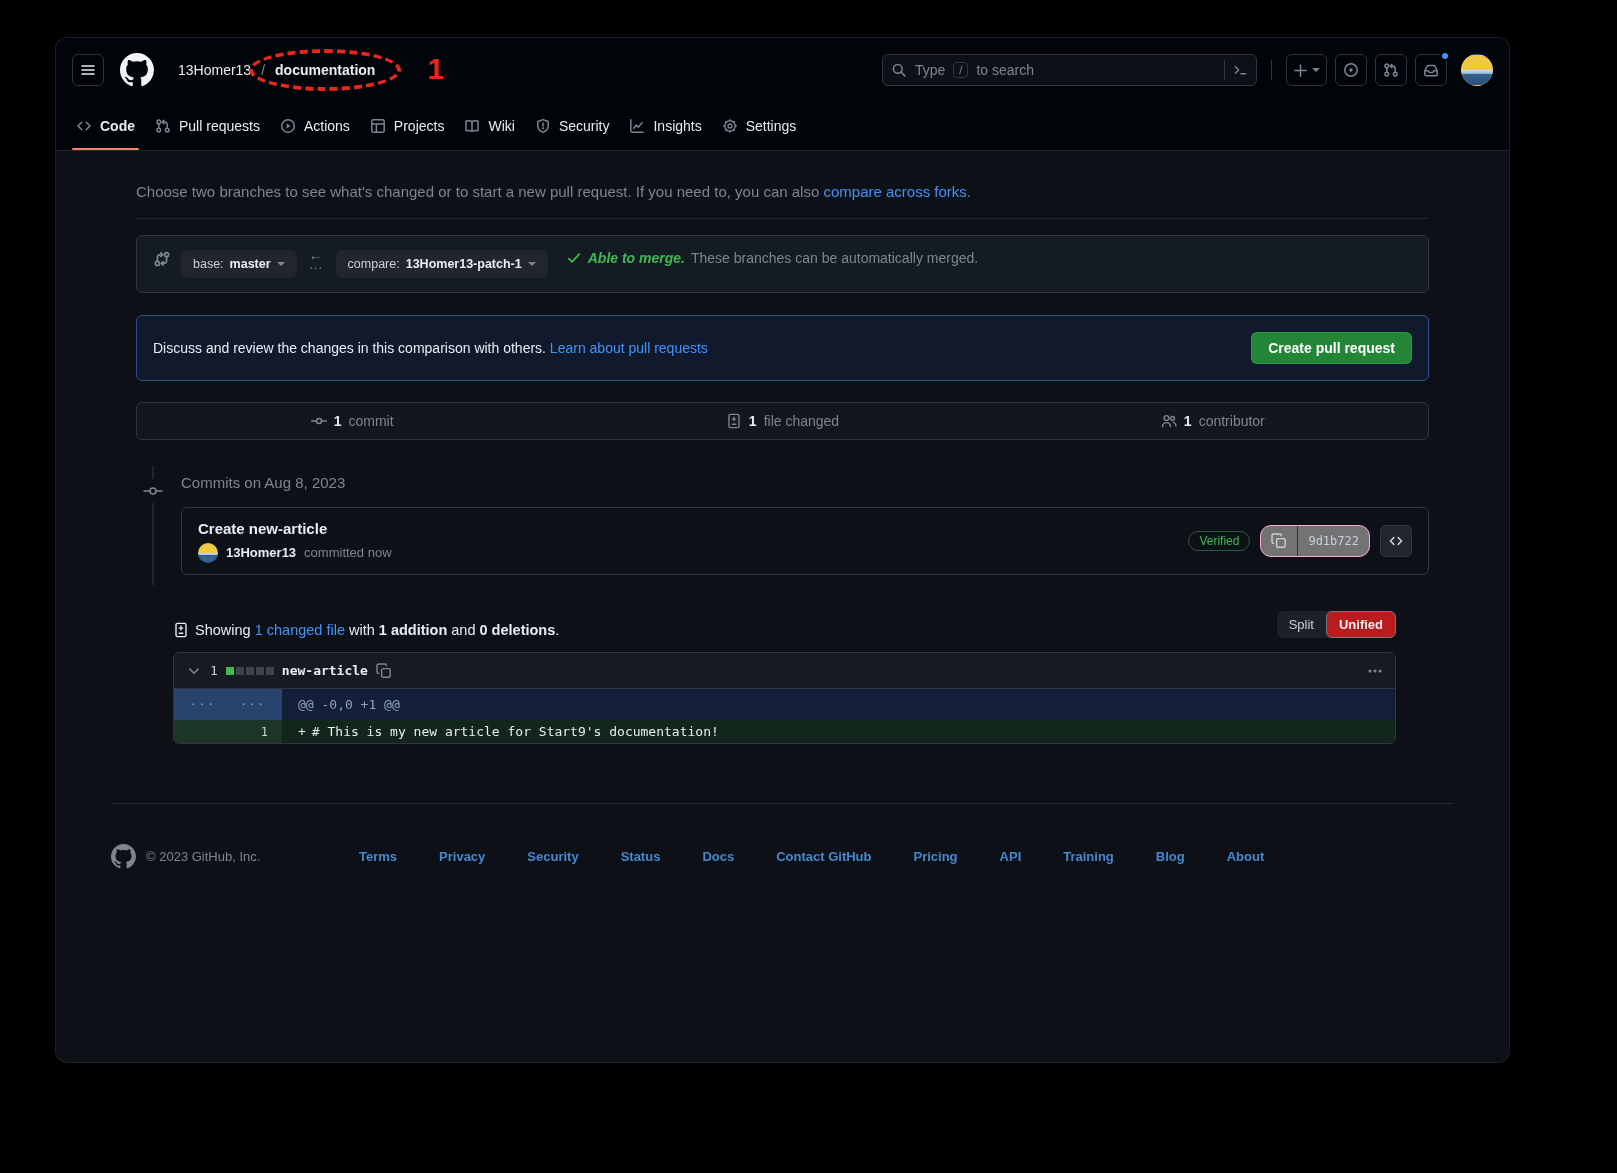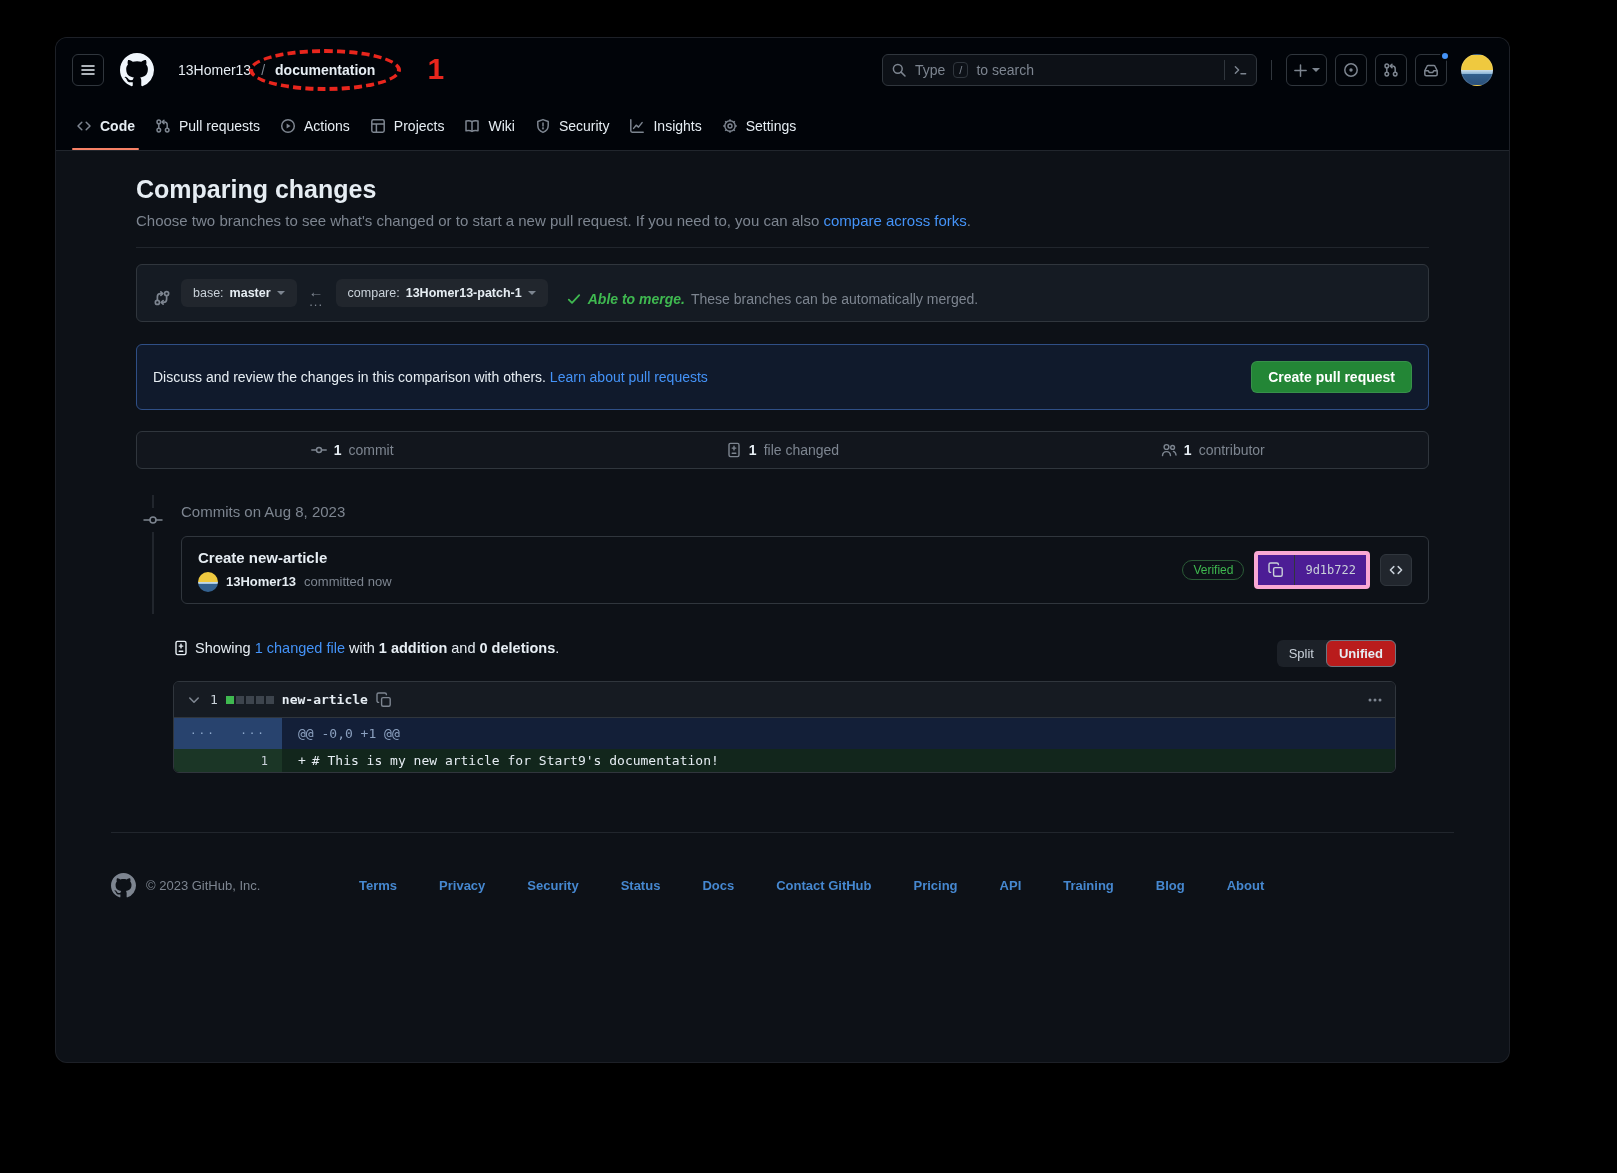--- a/index.html
+++ b/index.html
@@ -51,21 +51,21 @@
   .nav-tab.active::after { content:""; position:absolute; left:4px; right:4px; bottom:-1px; height:2px;
     background:#f78166; border-radius:3px; }
 
   
   .main { padding:24px 80px 0 80px; }
   .page-title { font-size:25px; font-weight:600; color:#e6edf3; }
   .intro { margin-top:8px; font-size:15px; color:#7d8590; padding-bottom:18px; border-bottom:1px solid #21262d; }
   .intro a, a.link { color:#4493f8; text-decoration:none; cursor:pointer; }
 
   .branch-bar { margin-top:16px; border:1px solid #30363d; border-radius:6px; background:#151b23;
-    display:flex; align-items:flex-end; padding:14px 16px; gap:10px; }
+    display:flex; align-items:flex-start; padding:14px 16px; gap:10px; }
   .branch-btn { background:#21262d; border:none; color:#c9d1d9; border-radius:6px; height:28px; padding:0 12px;
     font-size:12.5px; display:flex; align-items:center; gap:6px; cursor:pointer; font-family:"Liberation Sans",sans-serif; }
   .branch-btn b { color:#e6edf3; }
   .swap-col { display:flex; flex-direction:column; align-items:center; line-height:10px; color:#7d8590; margin:0 2px; }
   .swap-col .arr { font-size:15px; }
   .swap-col .dots { font-size:13px; letter-spacing:1px; }
   .merge-ok { display:flex; align-items:center; gap:6px; margin-left:8px; font-size:14px; }
   .merge-ok .status { color:#3fb950; font-weight:600;font-style:italic; }
   .merge-ok .detail { color:#7d8590; }
 
@@ -87,29 +87,29 @@
   .commit-card { margin-top:16px; border:1px solid #30363d; border-radius:6px; background:#0d1117;
     display:flex; align-items:center; justify-content:space-between; padding:10px 16px; height:68px; }
   .commit-title { font-size:15px; font-weight:600; color:#e6edf3; cursor:pointer; }
   .commit-meta { display:flex; align-items:center; gap:8px; margin-top:6px; font-size:13px; color:#7d8590; }
   .commit-meta .avatar-sm { width:20px; height:20px; border-radius:50%;
     background:linear-gradient(180deg,#efc93f 0%,#efc93f 50%,#cfe0ea 50%,#8fb8d8 62%,#33618f 62%); cursor:pointer; }
   .commit-meta b { color:#e6edf3; font-weight:600; cursor:pointer; }
   .commit-right { display:flex; align-items:center; gap:10px; }
   .verified-pill { border:1px solid #2a5a36; color:#3fb950; border-radius:999px; font-size:12px;
     padding:2px 10px; background:transparent; cursor:pointer; }
-  .sha-group { display:flex; border:4px solid #f9a8d4; border-radius:4px; overflow:hidden; background:#4c1d95; }
+  .sha-group { display:flex; border:1px solid #f9a8d4; border-radius:11px; overflow:hidden; background:#737373; }
   .sha-group .seg { display:flex; align-items:center; justify-content:center; height:30px; padding:0 10px; cursor:pointer; }
   .sha-group .seg + .seg { border-left:1px solid #30363d; }
   .sha-text { font-family:"DejaVu Sans Mono", monospace; font-size:12px; color:#c9d1d9; }
   .code-btn { width:32px; height:32px; border:1px solid #30363d; border-radius:6px; background:#21262d;
     display:flex; align-items:center; justify-content:center; cursor:pointer; }
 
   .files-section { margin-top:36px; margin-left:37px; margin-right:33px; }
-  .showing-row { display:flex; align-items:flex-start; justify-content:space-between; }
+  .showing-row { display:flex; align-items:flex-end; justify-content:space-between; }
   .showing-text { display:flex; align-items:center; gap:6px; font-size:14.5px; color:#e6edf3; }
   .seg-control { display:flex; align-items:center; background:#1c2128; border-radius:6px; }
   .seg-item { padding:5px 12px; font-size:13px; color:#c9d1d9; cursor:pointer; border-radius:6px; }
   .seg-item.selected { background:#b91c1c; border:1px solid #6e7681; color:#e6edf3; font-weight:600; }
 
   .diff-box { margin-top:14px; border:1px solid #30363d; border-radius:6px; overflow:hidden; }
   .diff-header { background:#161b22; border-bottom:1px solid #30363d; display:flex; align-items:center;
     padding:7px 12px; gap:8px; height:36px; }
   .diff-count { font-family:"DejaVu Sans Mono", monospace; font-size:13px; color:#c9d1d9; }
   .diffstat { display:flex; gap:2px; cursor:default; }
@@ -302,21 +302,20 @@
               <circle cx="8" cy="8" r="2"></circle>
               <path d="M8 1.2v2M8 12.8v2M1.2 8h2M12.8 8h2M3.2 3.2l1.4 1.4M11.4 11.4l1.4 1.4M12.8 3.2l-1.4 1.4M4.6 11.4l-1.4 1.4"></path>
             </svg>
           </span>
         <span class="tab-label">Settings</span>
       </div>
     </div>
   </div>
 
   <div class="main">
-    <h1 class="page-title">Comparing changes</h1>
     <p class="intro"><span>Choose two branches to see what's changed or to start a new pull request. If you need to, you can also </span><a class="link">compare across forks</a><span>.</span></p>
 
     <div class="branch-bar">
       <span>
         <svg class="oct" width="18" height="18" viewBox="0 0 16 16" stroke="#7d8590" stroke-width="1.5" fill="none" stroke-linecap="round" stroke-linejoin="round">
             <circle cx="3.9" cy="11.9" r="1.8"></circle>
             <circle cx="12.1" cy="4.1" r="1.8"></circle>
             <path d="M12.1 6v3.1c0 1.6-1.2 2.8-2.8 2.8H7.6"></path>
             <path d="M9 10.3 7.4 11.9 9 13.5"></path>
             <path d="M3.9 10V6.9c0-1.6 1.2-2.8 2.8-2.8h1.7"></path>

